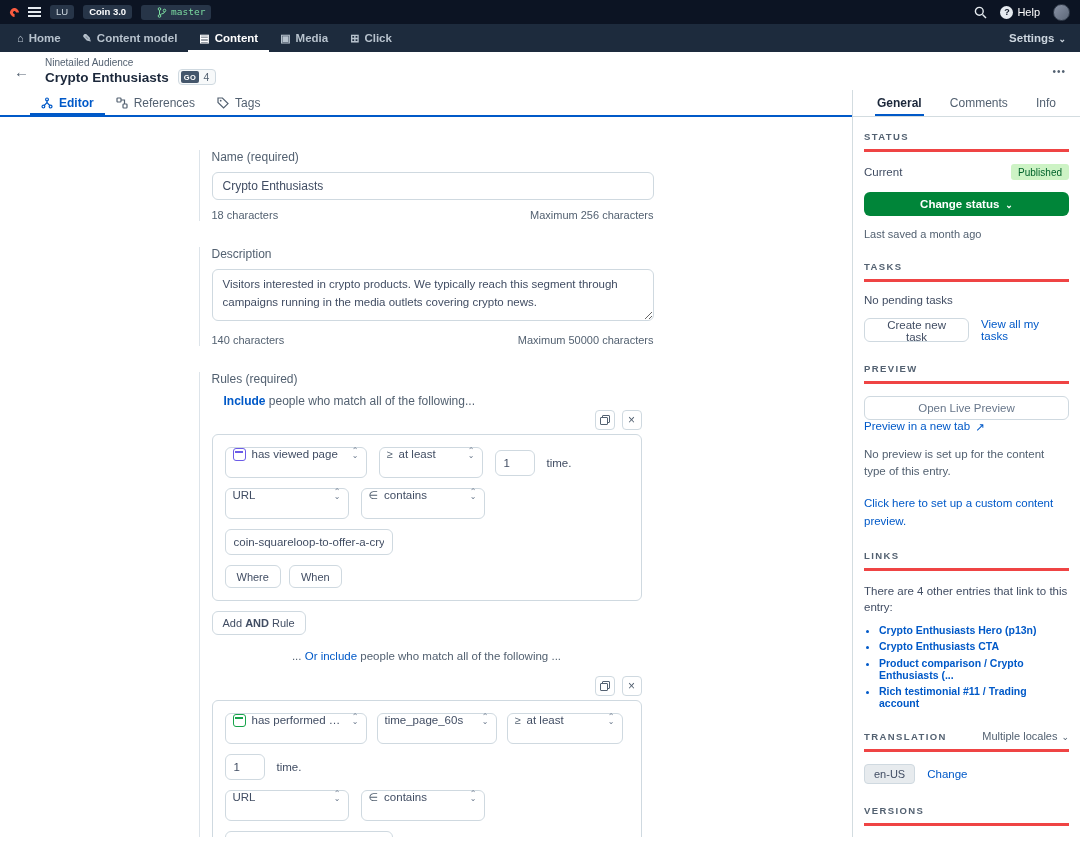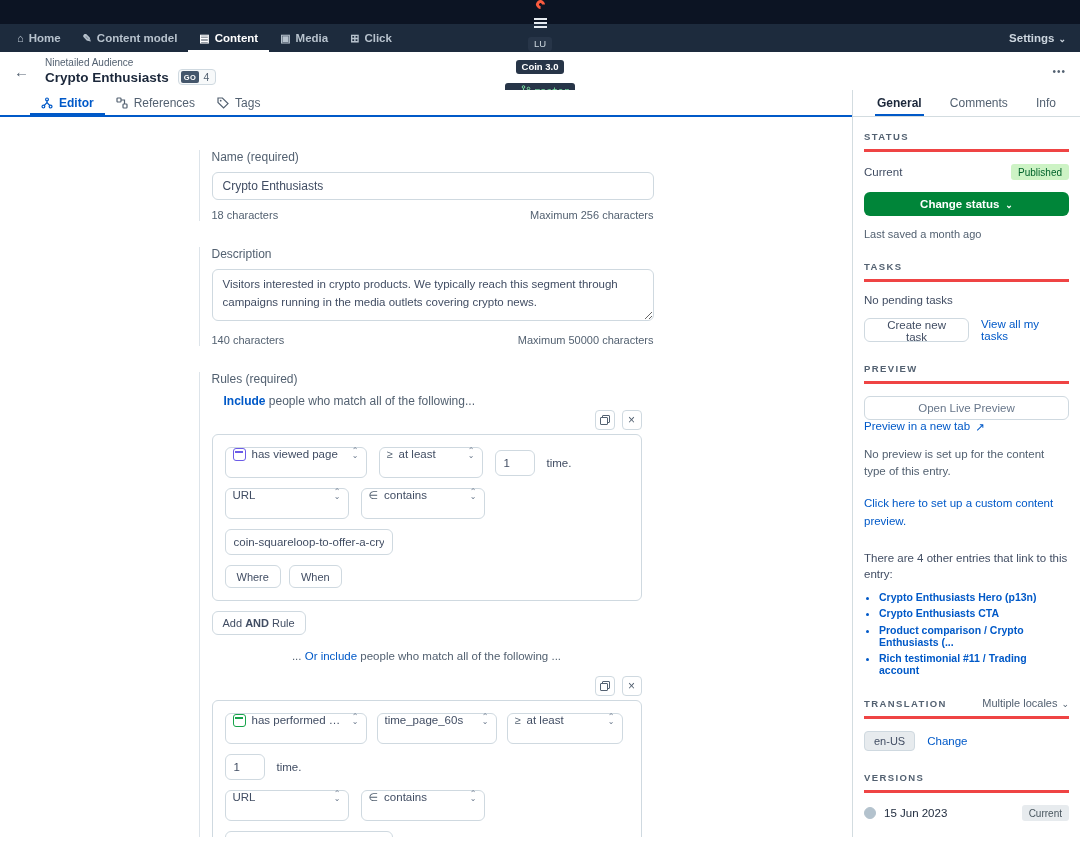--- a/index.html
+++ b/index.html
@@ -3,21 +3,21 @@
 <meta charset="utf-8">
 <style>
   * { box-sizing: border-box; }
   html,body { margin:0; padding:0; }
   body {
     width:1080px; height:864px; overflow:hidden;
     font-family:"Liberation Sans", sans-serif;
     background:#fff; color:#1b273a;
   }
   
-  .topbar { height:24px; background:#0c1423; display:flex; align-items:center; padding:0 10px; gap:9px;flex-direction:column; }
+  .topbar { height:24px; background:#0c1423; display:flex; align-items:center; padding:0 10px; gap:9px; }
   .logo { width:9px; height:9px; border-radius:50%; border:3px solid #fa5b3f; border-right-color:transparent; transform:rotate(45deg); flex:none; }
   .hamburger { display:flex; flex-direction:column; gap:2.5px; width:13px; cursor:pointer; }
   .hamburger i { height:1.5px; background:#e6ebf0; display:block; }
   .chip { background:#273548; color:#cfd9e0; font-size:9.5px; padding:2px 6px; border-radius:3px; line-height:1.1; }
   .chip-space { font-weight:bold; color:#fff; }
   .chip-branch { display:flex; align-items:center; gap:4px; color:#7bdba0; font-family:"DejaVu Sans Mono", monospace; font-size:9.5px;padding-left:16px; }
   .topbar-right { margin-left:auto; display:flex; align-items:center; gap:13px; }
   .help-wrap { display:flex; align-items:center; gap:4px; color:#fff; font-size:11px; cursor:pointer; }
   .help-circle { width:13px; height:13px; border-radius:50%; background:#e6ebf0; color:#0c1423; font-size:9px; font-weight:bold; display:flex; align-items:center; justify-content:center; }
   .avatar { width:17px; height:17px; border-radius:50%; background:linear-gradient(135deg,#8a93a5,#5c6778); border:1px solid #36404f; cursor:pointer; }
@@ -401,20 +401,23 @@
         <button class="full-btn">Open Live Preview</button>
         <div class="inline-row" style="gap:5px;">
           <a class="link">Preview in a new tab</a>
           <span class="link">↗</span>
         </div>
         <div class="note">No preview is set up for the content type of this entry.</div>
         <a class="link">Click here to set up a custom content preview.</a>
       </section>
 
       <section class="s-section">
+        <div class="s-header">
+            <span class="hd">LINKS</span>
+          </div>
         <div class="links-intro">There are 4 other entries that link to this entry:</div>
         <ul class="links-list">
           <li><a>Crypto Enthusiasts Hero (p13n)</a></li>
           <li><a>Crypto Enthusiasts CTA</a></li>
           <li><a>Product comparison / Crypto Enthusiasts (...</a></li>
           <li><a>Rich testimonial #11 / Trading account</a></li>
         </ul>
       </section>
 
       <section class="s-section">

